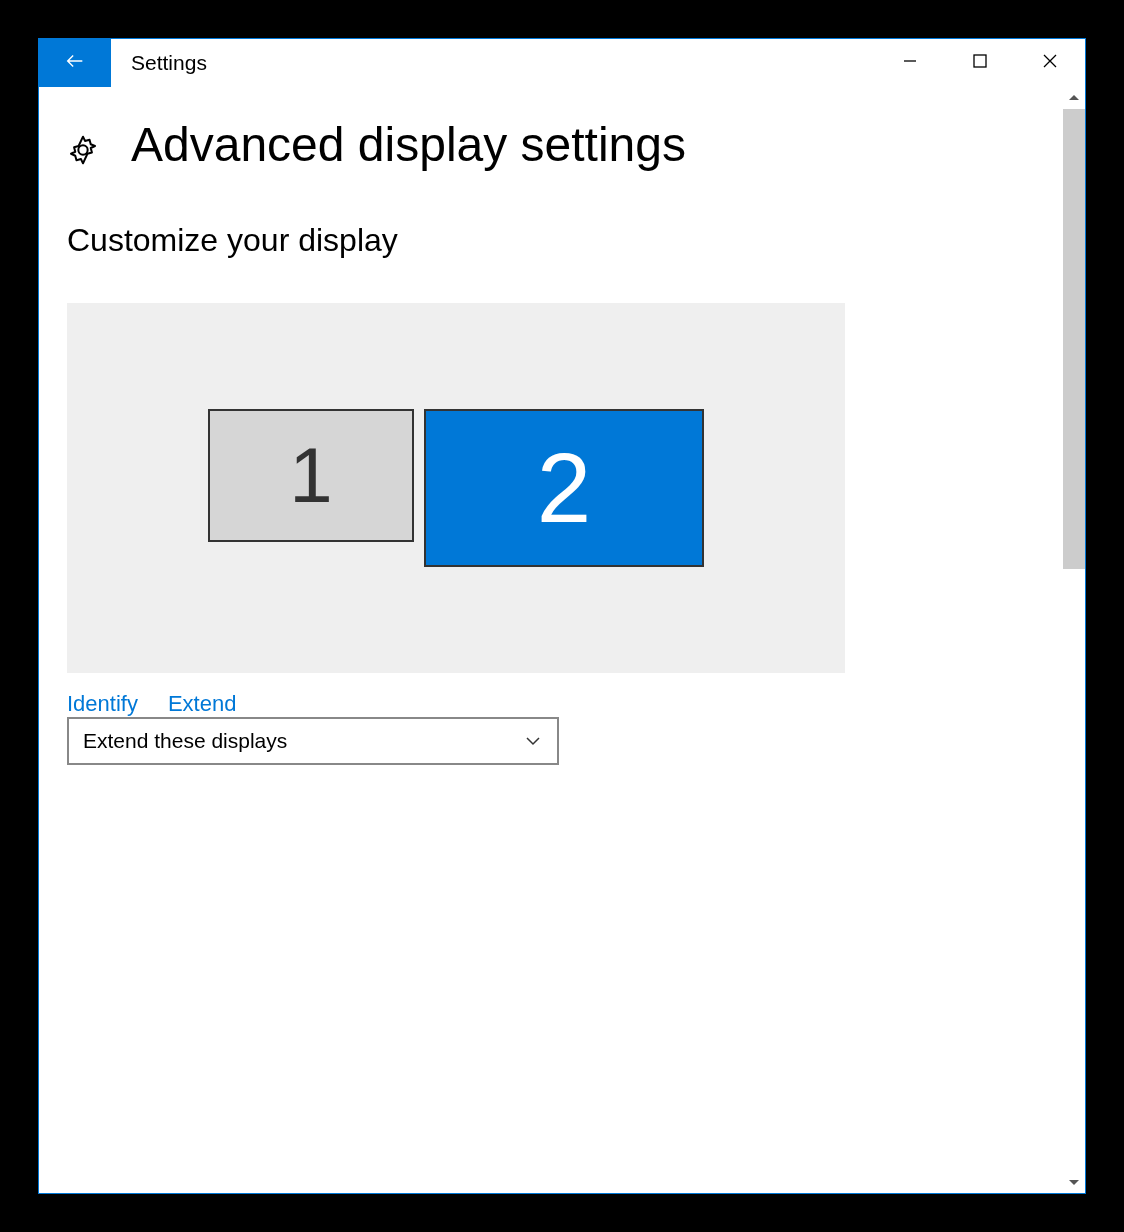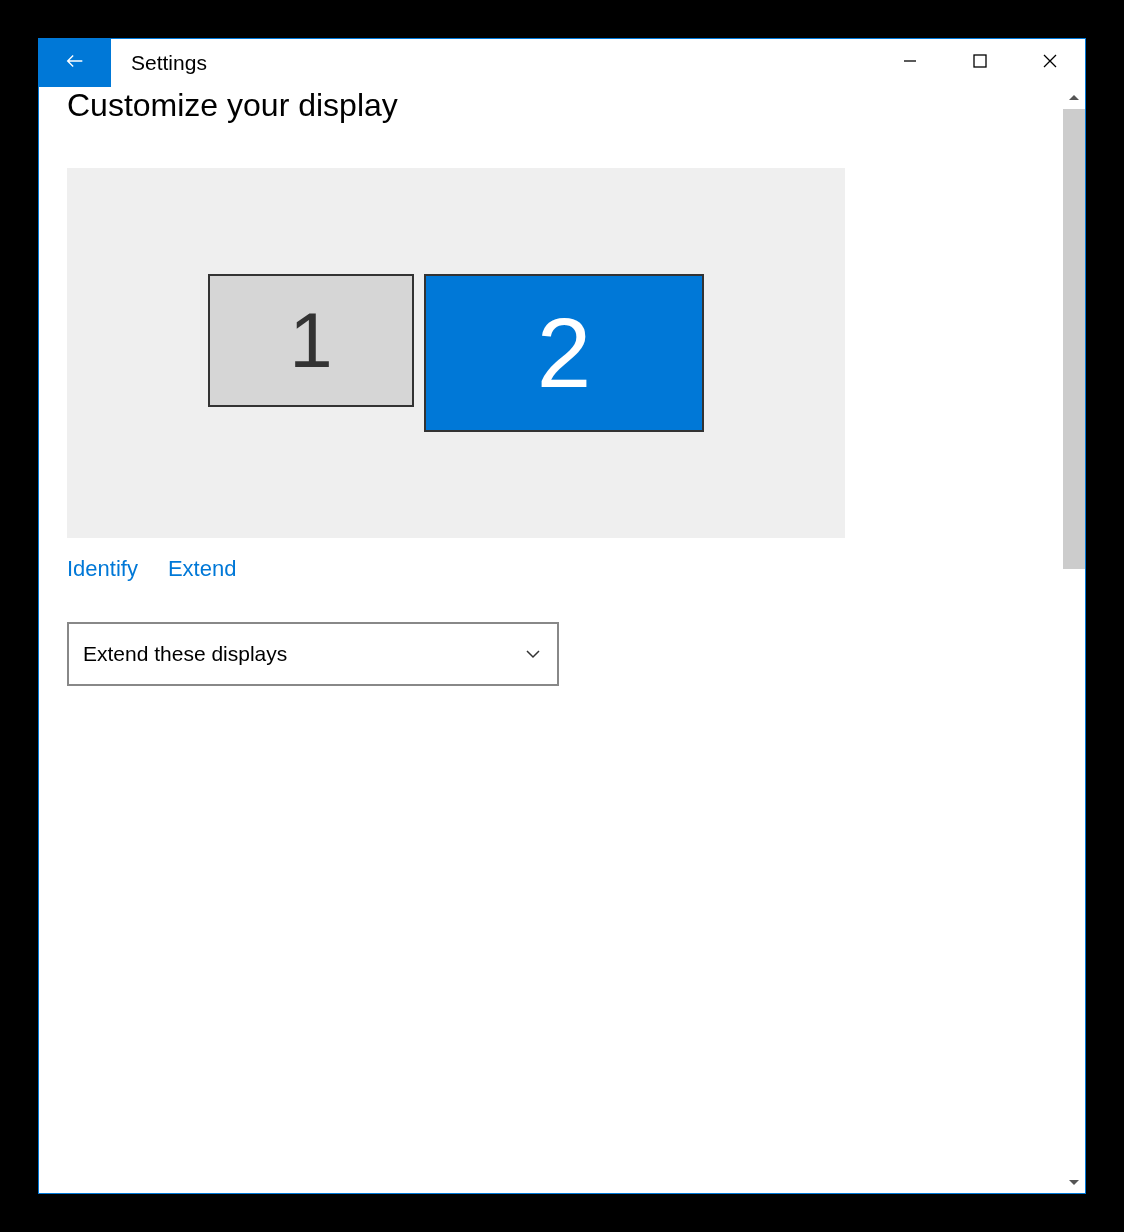--- a/index.html
+++ b/index.html
@@ -171,42 +171,41 @@
     
     .monitor-2-label {
       font-size: 98px;
       font-weight: 300;
       color: #fff;
     }
     
     .display-links {
       display: flex;
       gap: 30px;
-      margin-bottom: 40px;
     }
     
     .link {
       color: #0078d7;
       font-size: 22px;
       cursor: pointer;
     }
     
     .field-group {
       margin-bottom: 36px;
     }
     
     .field-label {
       font-size: 21px;
       color: #000;
       margin-bottom: 12px;
     }
     
     .dropdown {
       width: 492px;
-      height: 64px;
+      height: 48px;
       border: 2px solid #888;
       background: #fff;
       display: flex;
       align-items: center;
       padding: 0 14px;
       cursor: pointer;
       position: relative;
       justify-content: space-between;
     }
     
@@ -313,20 +312,29 @@
               <path d="M2 2l12 12M14 2L2 14"></path>
             </svg>
         </span>
       </div>
     </div>
   </div>
 
   <div class="content-wrapper">
     <div class="content">
 
+      <div class="page-header">
+        <div class="gear-icon">
+          <svg viewBox="0 0 24 24">
+            <circle cx="12" cy="12" r="3.5"></circle>
+            <path d="M12 2l1.5 3.2 3.4-.9.9 3.4 3.2 1.3-3.2 1.5.9 3.4-3.4.9L12 22l-1.5-3.2-3.4.9-.9-3.4L3 14.8l3.2-1.5-.9-3.4 3.4-.9L12 2z" stroke-linejoin="round"></path>
+          </svg>
+        </div>
+        <div class="page-title">Advanced display settings</div>
+      </div>
 
       <div class="section-title">Customize your display</div>
 
       <div class="display-area">
         <div class="monitors">
           <div class="monitor monitor-1">
             <span class="monitor-1-label">1</span>
           </div>
           <div class="monitor monitor-2">
             <span class="monitor-2-label">2</span>

